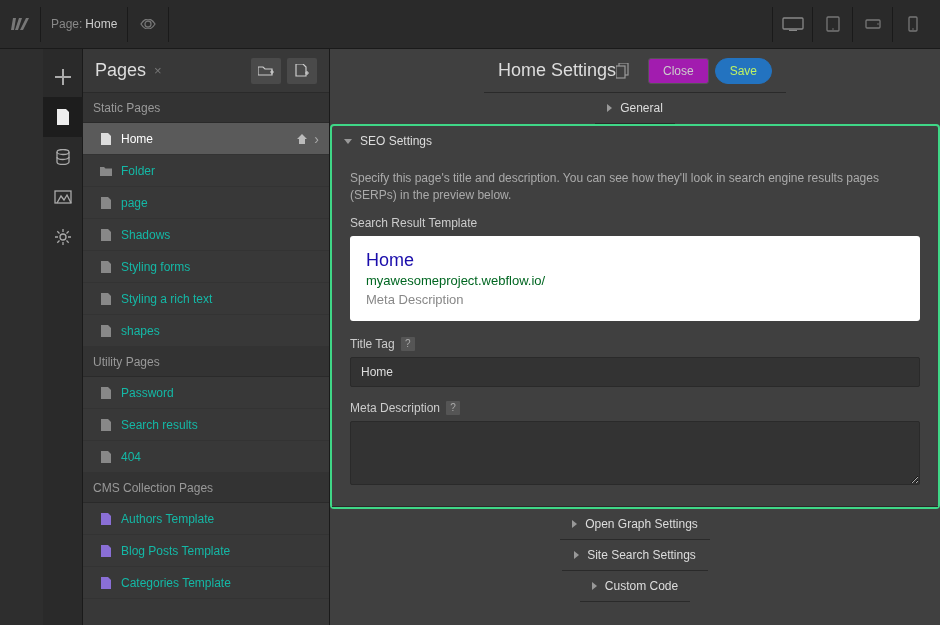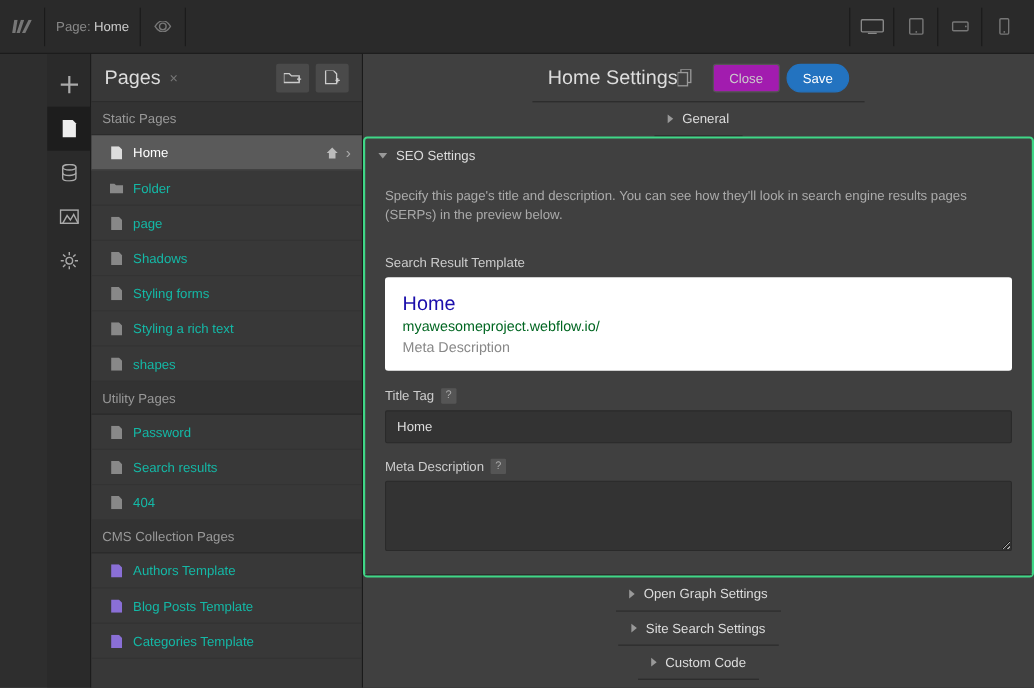--- a/index.html
+++ b/index.html
@@ -152,21 +152,21 @@
       font-size: 12px;
       cursor: pointer;
       border: 1px solid #555;
       background: #a21caf;
       color: #ccc;
       margin-left: 6px;
     }
     .btn.primary {
       background: #2373c0;
       border-color: #2373c0;
-      color: #ffffff;
+      color: #bef264;
       border-radius: 13px;
     }
 
     .acc-section {
       border-bottom: 1px solid #2a2a2a;
     }
     .acc-head {
       height: 30px;
       display: flex; align-items: center;
       padding: 0 12px;
@@ -192,21 +192,21 @@
     .seo-highlight {
       border: 2px solid #3fd787;
       border-radius: 4px;
       margin: 0;
     }
     .acc-body {
       padding: 14px 18px;
       color: #aaa;
       font-size: 12px;
     }
-    .acc-body p { margin-bottom: 28px; line-height: 1.4; }
+    .acc-body p { margin-bottom: 12px; line-height: 1.4; }
 
     .field-label {
       font-size: 12px;
       color: #ccc;
       margin-bottom: 6px;
       display: flex; align-items: center;
     }
     .help {
       width: 14px; height: 14px;
       background: #555;

